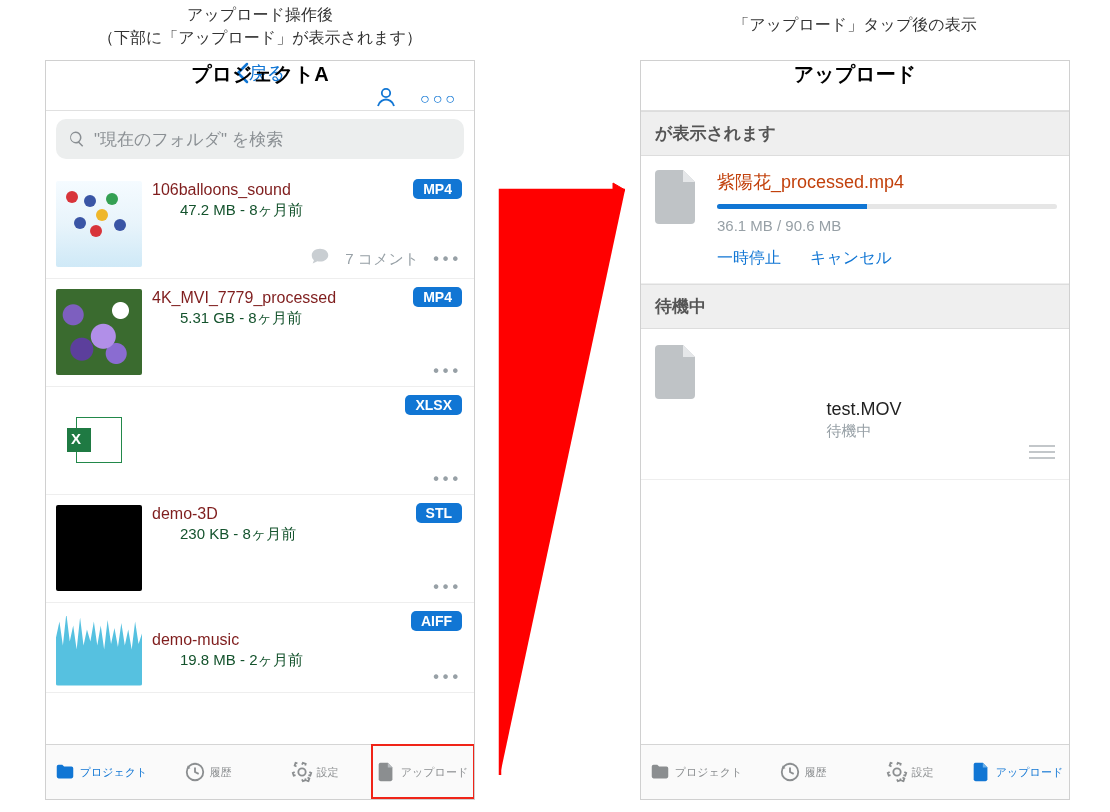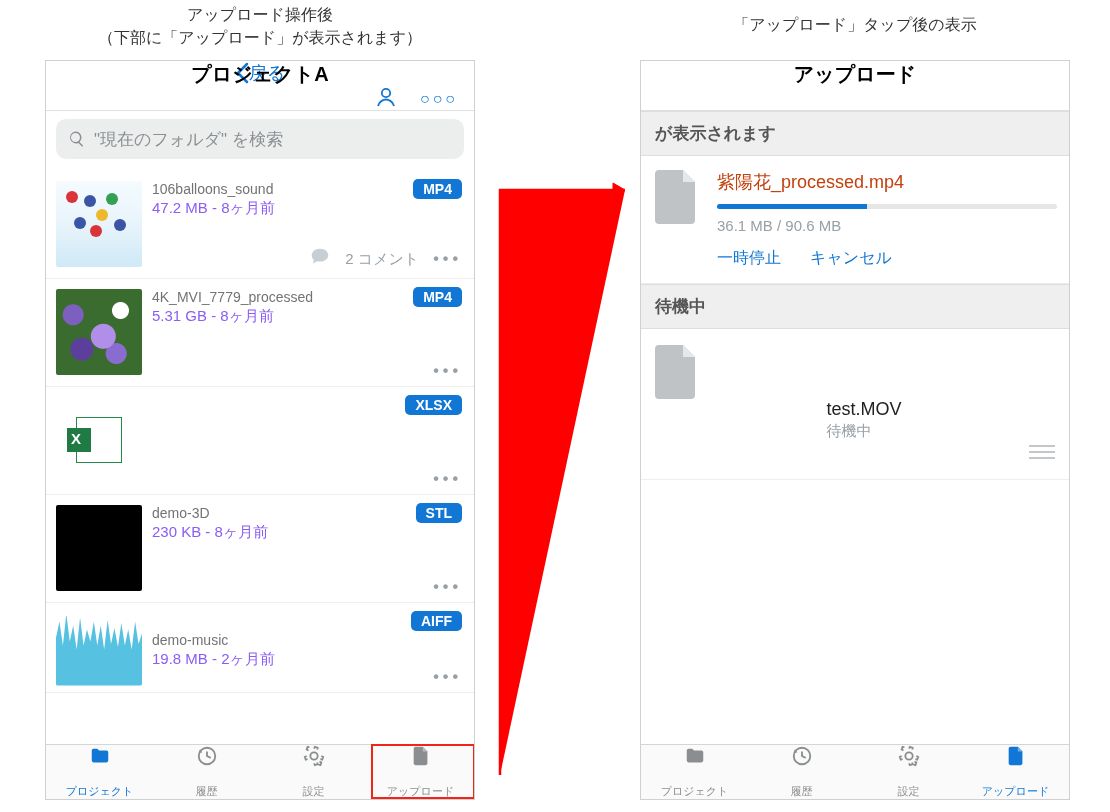--- a/index.html
+++ b/index.html
@@ -25,22 +25,22 @@
   
   .searchwrap { padding:8px 10px 12px; background:#fff; }
   .search { background:#eceeee; border-radius:10px; height:40px; display:flex; align-items:center; padding:0 12px; color:#8a8f93; font-size:17px; }
   .search svg { width:18px; height:18px; margin-right:8px; fill:#8a8f93; }
 
   
   .list { }
   .row { display:flex; align-items:flex-start; padding:10px 12px 4px 10px; border-bottom:1px solid #eee; min-height:108px; position:relative; }
   .thumb { width:86px; height:86px; flex:0 0 86px; border-radius:2px; background:#ddd; margin-right:10px; overflow:hidden; }
   .info { flex:1; min-width:0; }
-  .fname { font-size:14px; color:#737373; white-space:nowrap; overflow:hidden; text-overflow:ellipsis; }
-  .fmeta { font-size:15px; color:#8b5cf6; margin-top:2px; }
+  .fname { font-size:16px; color:#7f1d1d; white-space:nowrap; overflow:hidden; text-overflow:ellipsis; }
+  .fmeta { font-size:15px; color:#14532d; margin-top:2px;margin-left:28px; }
   .badge { position:absolute; right:12px; top:8px; background:#1176d4; color:#fff; font-size:14px; font-weight:600; padding:2px 10px; border-radius:5px; }
   .rowbot { position:absolute; right:12px; bottom:6px; display:flex; align-items:center; gap:14px; color:#97a0a6; }
   .commentbubble svg { width:22px; height:22px; fill:#c9ced2; }
   .dot3 { color:#97a0a6; letter-spacing:4px; font-weight:700; cursor:pointer; }
   .comment-txt { font-size:15px; color:#97a0a6; }
 
   
   .thumb-balloons { background:linear-gradient(180deg,#f5fbff 0%,#e8f4fb 50%,#cfe9f7 100%); position:relative; }
   .thumb-balloons::before{content:"";position:absolute;left:10px;top:10px;width:12px;height:12px;border-radius:50%;background:#d8343a;box-shadow:18px 4px 0 0 #3a55a5,30px 18px 0 0 #efb72a,8px 26px 0 0 #3a55a5,40px 2px 0 0 #34a053,24px 34px 0 0 #d8343a,48px 28px 0 0 #3a55a5;}
   .thumb-flowers { background:
@@ -55,21 +55,21 @@
   .thumb-xlsx .xicon::before{content:"";position:absolute;left:-10px;top:10px;width:24px;height:24px;background:#1f7a43;}
   .thumb-xlsx .xicon::after{content:"X";position:absolute;left:-6px;top:12px;color:#fff;font-weight:700;font-size:15px;}
   .thumb-black { background:#000; }
   .thumb-audio { background:#fff; position:relative; overflow:hidden;}
   .thumb-audio::before{content:"";position:absolute;left:0;right:0;bottom:0;height:80px;
      background:linear-gradient(180deg, #56c1e0 0%, #56c1e0 100%);
      clip-path:polygon(0 40%,4% 20%,8% 50%,12% 10%,16% 45%,20% 25%,24% 55%,28% 15%,32% 50%,36% 30%,40% 45%,44% 20%,48% 50%,52% 25%,56% 55%,60% 18%,64% 48%,68% 28%,72% 52%,76% 22%,80% 50%,84% 30%,88% 55%,92% 20%,96% 48%,100% 35%,100% 100%,0 100%);}
 
   
   .tabbar { position:absolute; left:0; right:0; bottom:0; height:55px; border-top:1px solid #d5d5d5; background:#fafafa; display:flex; }
-  .tab { flex:1; display:flex; flex-direction:column; align-items:center; justify-content:space-between; font-size:11px; color:#8b8e90; cursor:pointer; gap:2px;}
+  .tab { flex:1; display:flex; align-items:center; justify-content:center; font-size:11px; color:#8b8e90; cursor:pointer; gap:2px;}
   .tab.active { color:#1176d4; }
   .tab svg { width:26px; height:22px; }
   .tab .lbl { }
   .hl { position:absolute; border:2.5px solid #f02418; pointer-events:none; }
 
   
   .sectionhdr { background:#efefef; color:#555; font-size:17px; font-weight:600; padding:10px 14px; border-top:1px solid #ddd; border-bottom:1px solid #ddd;}
   .upl-row { display:flex; padding:14px 12px 14px 14px; border-bottom:1px solid #eee; }
   .fileicon { width:44px; height:54px; flex:0 0 44px; margin-right:18px; align-self:flex-start; }
   .fileicon svg { width:44px; height:54px; }
@@ -132,21 +132,21 @@
       <div class="thumb thumb-balloons"></div>
       <div class="info">
         <div class="fname">106balloons_sound</div>
         <div class="fmeta">47.2 MB - 8ヶ月前</div>
       </div>
       <div class="badge">MP4</div>
       <div class="rowbot">
         <span class="commentbubble"><svg viewBox="0 0 24 24">
               <path d="M12 3c5 0 9 3.1 9 7s-4 7-9 7c-1 0-1.9-.1-2.8-.4L4 19l1.4-3.4C4 14.3 3 12.3 3 10c0-3.9 4-7 9-7z"></path>
             </svg></span>
-        <span class="comment-txt">2 コメント</span>
+        <span class="comment-txt">7 コメント</span>
         <span class="dot3">•••</span>
       </div>
     </div>
 
     <div class="row">
       <div class="thumb thumb-flowers"></div>
       <div class="info">
         <div class="fname">4K_MVI_7779_processed</div>
         <div class="fmeta">5.31 GB - 8ヶ月前</div>
       </div>

